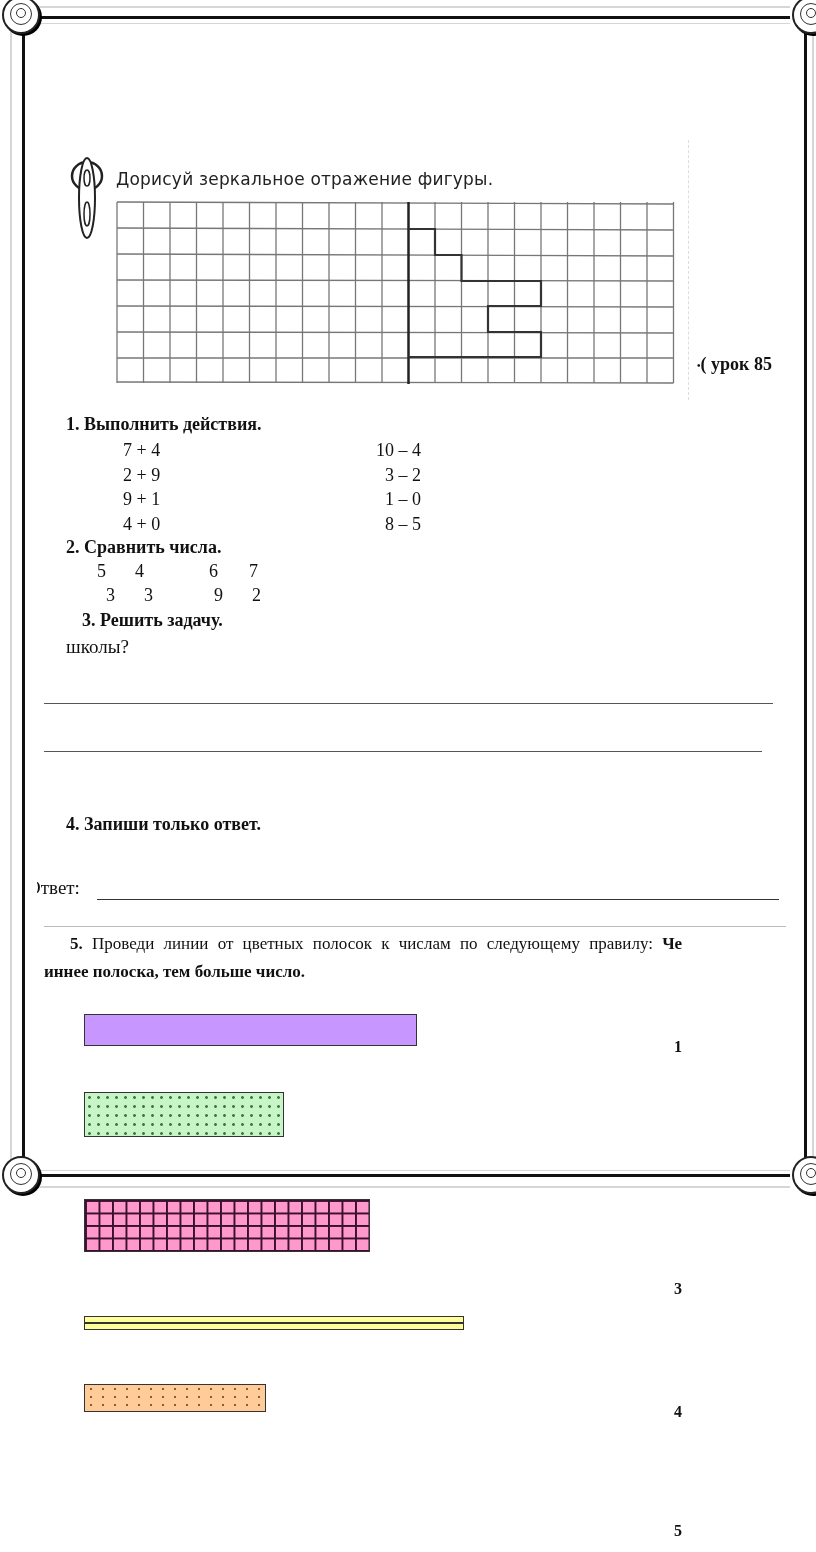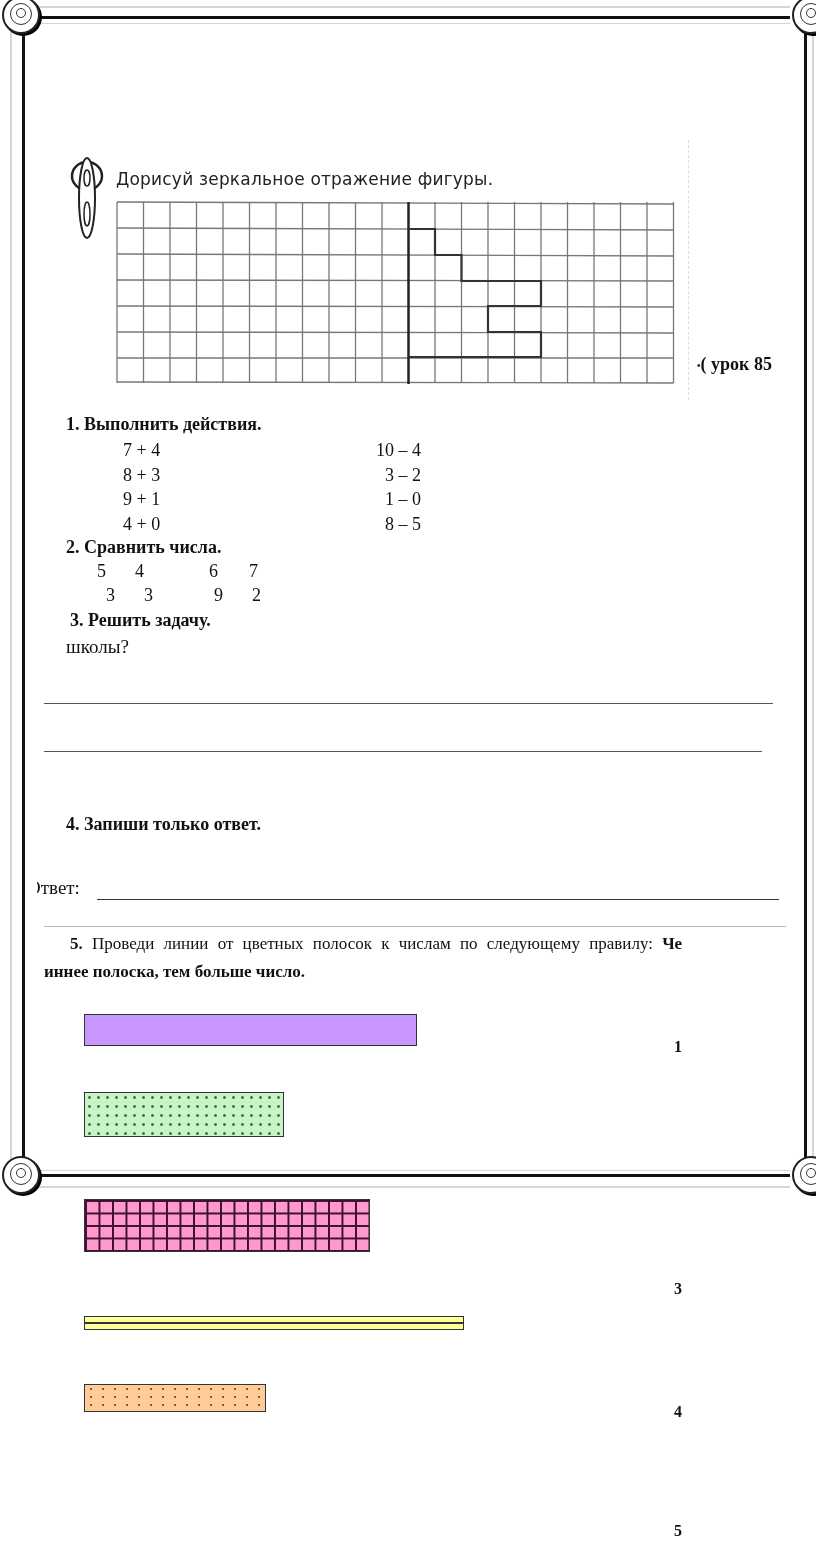--- a/index.html
+++ b/index.html
@@ -120,21 +120,21 @@
   </svg>
   <div class="dotted-v" style="left:688px; top:140px; height:260px;"></div>
   <div class="abs bold t18" style="left:684px; top:354px; white-space:nowrap;margin-left:13px;">
     <span style="font-size:10px; vertical-align:middle;">•</span><span>( урок 85</span>
   </div>
 </div>
 
 <div class="abs bold t18" style="left:66px; top:414px;">1. Выполнить действия.</div>
 <div class="abs t18" style="left:123px; top:438px; line-height:24.5px;">
   <div>7 + 4</div>
-  <div>8 + 3</div>
+  <div>2 + 9</div>
   <div>9 + 1</div>
   <div>4 + 0</div>
 </div>
 <div class="abs t18" style="left:367px; top:438px; line-height:24.5px; text-align:right; width:54px;">
   <div>10 – 4</div>
   <div>3 – 2</div>
   <div>1 – 0</div>
   <div>8 – 5</div>
 </div>
 
@@ -153,21 +153,21 @@
   <span>3</span>
   <span style="display:inline-block; width:20px;"></span>
   <span>3</span>
 </div>
 <div class="abs t18" style="left:214px; top:585px;">
   <span>9</span>
   <span style="display:inline-block; width:20px;"></span>
   <span>2</span>
 </div>
 
-<div class="abs bold t18" style="left:70px; top:610px;">3. Решить задачу.</div>
+<div class="abs bold t18" style="left:82px; top:610px;">3. Решить задачу.</div>
 <div class="abs t19" style="left:66px; top:634px; width:720px; overflow:hidden; white-space:nowrap; line-height:25px;">
   <div>школы?</div>
 </div>
 <div class="rule" style="left:44px; top:703px; width:729px;"></div>
 <div class="rule" style="left:44px; top:751px; width:718px;"></div>
 
 <div class="abs bold t18" style="left:66px; top:782px;margin-top:32px;">4. Запиши только ответ.</div>
 <div class="abs t19" style="left:59px; top:805px; line-height:25px; white-space:nowrap;">
 </div>
 <div class="abs t19" style="left:36px; top:877px; width:12px; overflow:hidden; white-space:nowrap; direction:rtl;"></div>

